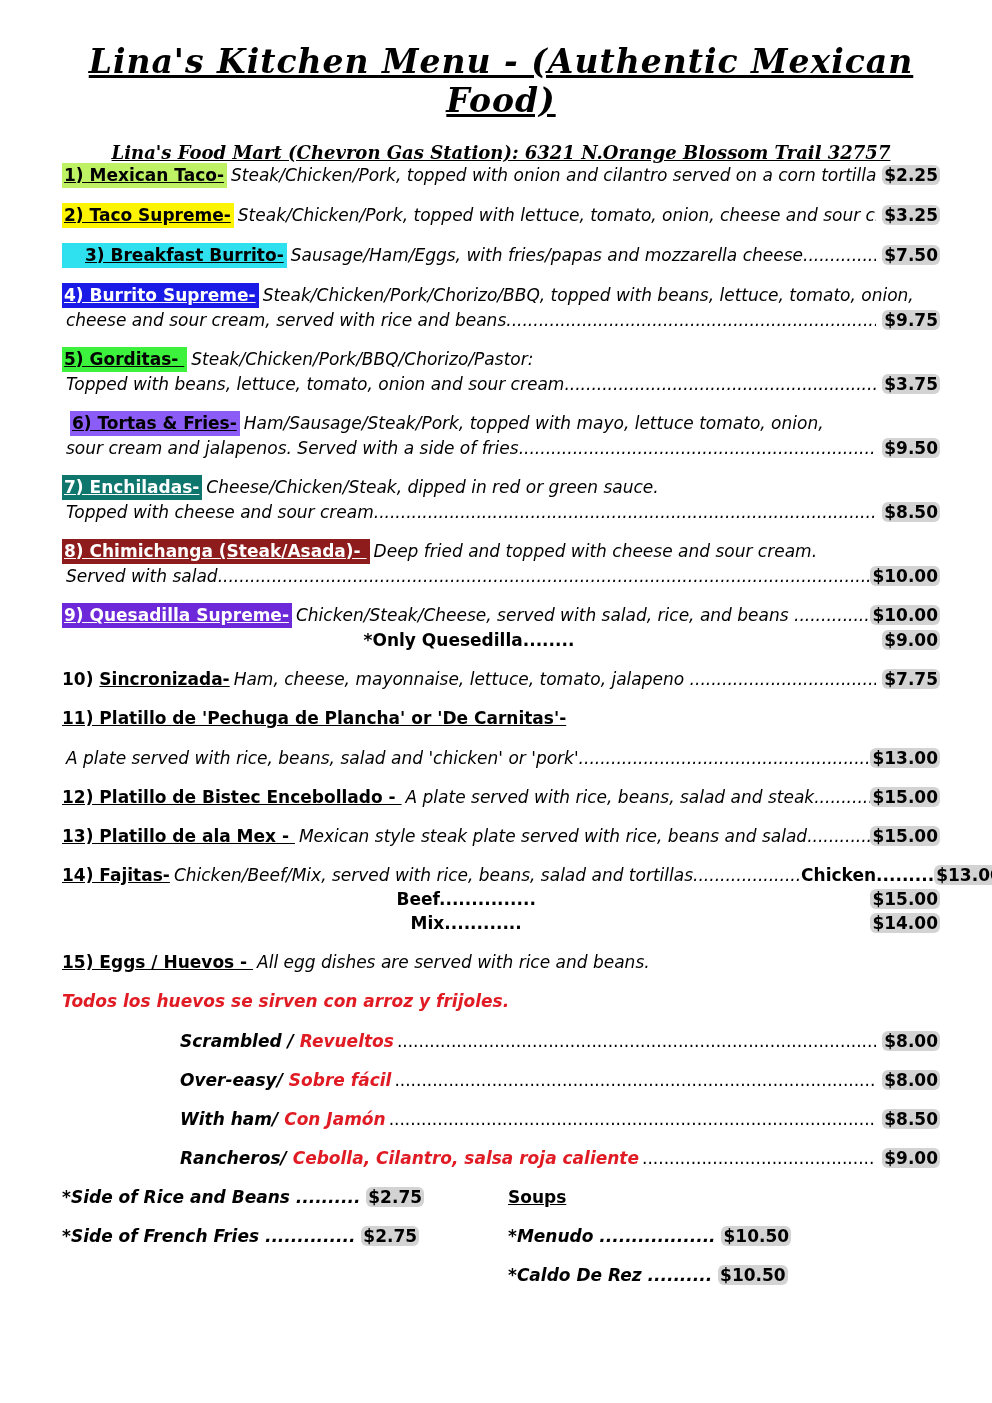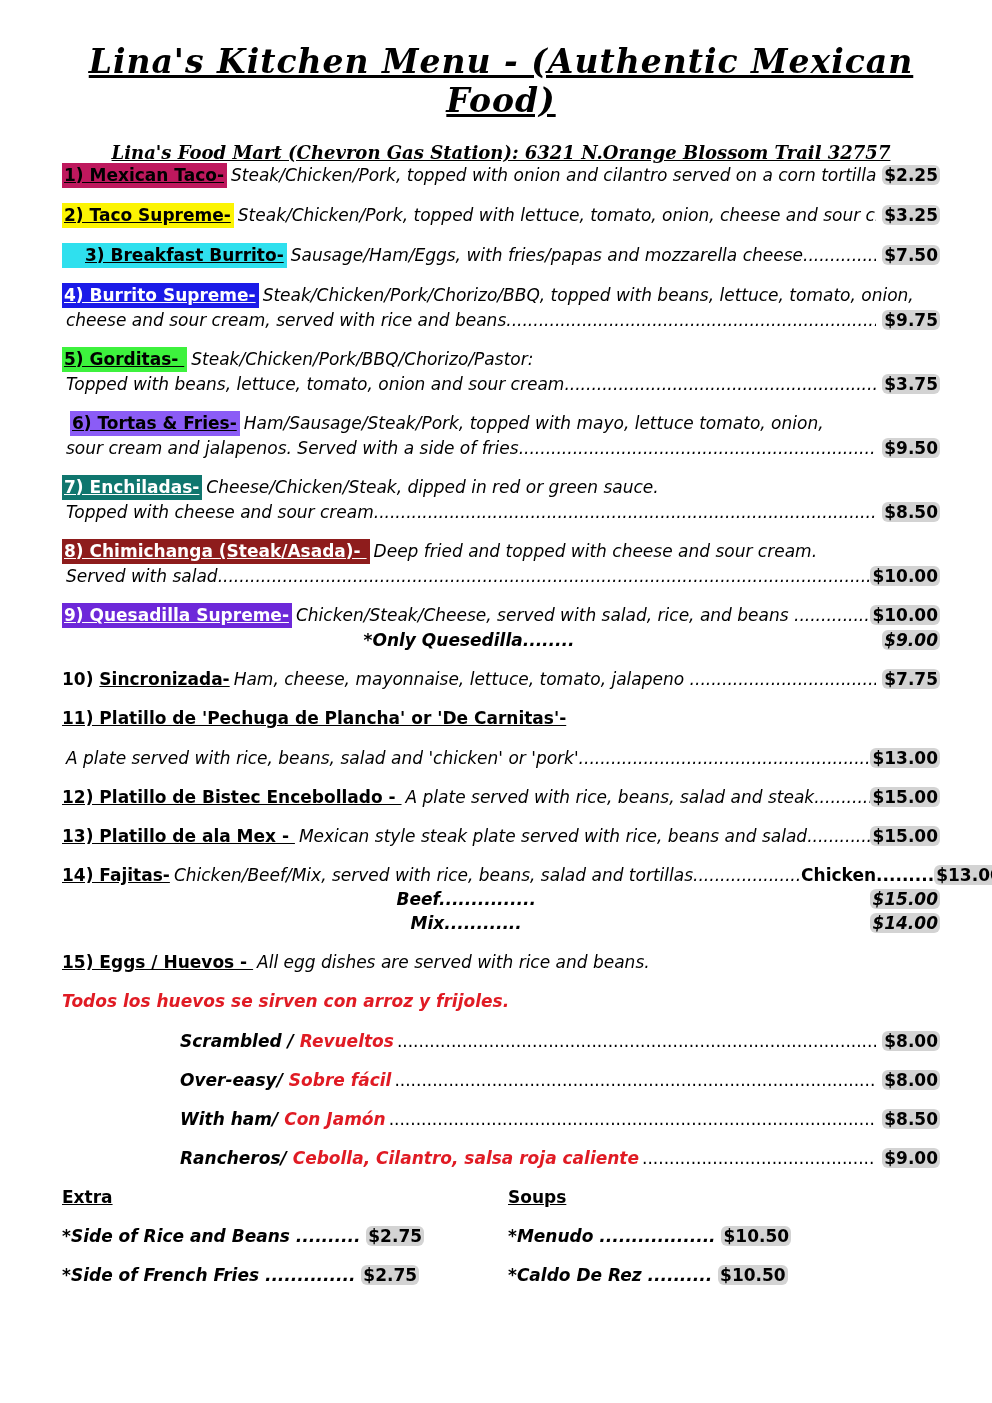--- a/index.html
+++ b/index.html
@@ -36,21 +36,21 @@
     padding:0 3px 1px 2px;flex:0 0 auto;
   }
   .label.plain{padding:0;background:transparent!important;}
   .desc{
     font-style:italic;white-space:nowrap;overflow:hidden;
     flex:1 1 auto;min-width:0;padding-left:4px;
   }
   .desc.tight{flex:0 0 auto;}
   .bold-suffix{font-weight:bold;white-space:nowrap;}
   .rtext{font-weight:bold;white-space:nowrap;margin-left:auto;}
-  .row.rightrow{justify-content:flex-start;font-style:italic;}
+  .row.rightrow{justify-content:flex-start;}
   .price-cell{flex:0 0 64px;margin-left:auto;text-align:right;white-space:nowrap;}
   .price{font-weight:bold;background:#d3d3d3;padding:0 2px;border-radius:6px;}
   
   .egg-note{
     font-style:italic;font-weight:bold;font-size:17px;line-height:24px;
     margin-bottom:16px;
   }
   .egg-row{display:flex;align-items:baseline;line-height:24px;font-size:17px;
     padding-left:118px;margin-bottom:15px;}
   .egg-en{font-weight:bold;font-style:italic;white-space:pre;}
@@ -69,21 +69,21 @@
 </head>
 <body>
 
 <div class="page">
   <div class="title">Lina's Kitchen Menu - (Authentic Mexican Food)</div>
   <div class="subtitle">Lina's Food Mart (Chevron Gas Station): 6321 N.Orange Blossom Trail 32757</div>
 
   <div id="menu-items">
       <div class="item">
         <div class="row">
-          <span class="label" style="background: #be185d; color: rgb(0, 0, 0); text-decoration-color: rgb(0, 0, 0);">1) Mexican Taco-</span>
+          <span class="label" style="background: #bef264; color: rgb(0, 0, 0); text-decoration-color: rgb(0, 0, 0);">1) Mexican Taco-</span>
           <span class="desc">Steak/Chicken/Pork, topped with onion and cilantro served on a corn tortilla........</span>
           <span class="price-cell"><span class="price">$2.25</span></span>
         </div>
       </div>
       <div class="item">
         <div class="row">
           <span class="label" style="background: rgb(252, 244, 3); color: rgb(0, 0, 0); text-decoration-color: rgb(0, 0, 0);">2) Taco Supreme-</span>
           <span class="desc">Steak/Chicken/Pork, topped with lettuce, tomato, onion, cheese and sour cream....</span>
           <span class="price-cell"><span class="price">$3.25</span></span>
         </div>
@@ -234,21 +234,20 @@
       <div class="egg-row">
         <span class="egg-en">Rancheros/ </span>
         <span class="egg-es" style="color: rgb(224, 27, 36);">Cebolla, Cilantro, salsa roja caliente</span>
         <span class="egg-dots">................................................................................................................</span>
         <span class="price-cell"><span class="price">$9.00</span></span>
       </div>
     </div>
 
   <div class="bottom">
     <div class="bcol">
-      <div class="sec-header">Extra</div>
       <div id="extra-rows">
           <div class="brow"><span class="brow-text">*Side of Rice and Beans .......... </span><span class="price">$2.75</span></div>
           <div class="brow"><span class="brow-text">*Side of French Fries .............. </span><span class="price">$2.75</span></div>
         </div>
     </div>
     <div class="bcol">
       <div class="sec-header">Soups</div>
       <div id="soup-rows">
           <div class="brow"><span class="brow-text">*Menudo .................. </span><span class="price">$10.50</span></div>
           <div class="brow"><span class="brow-text">*Caldo De Rez .......... </span><span class="price">$10.50</span></div>

